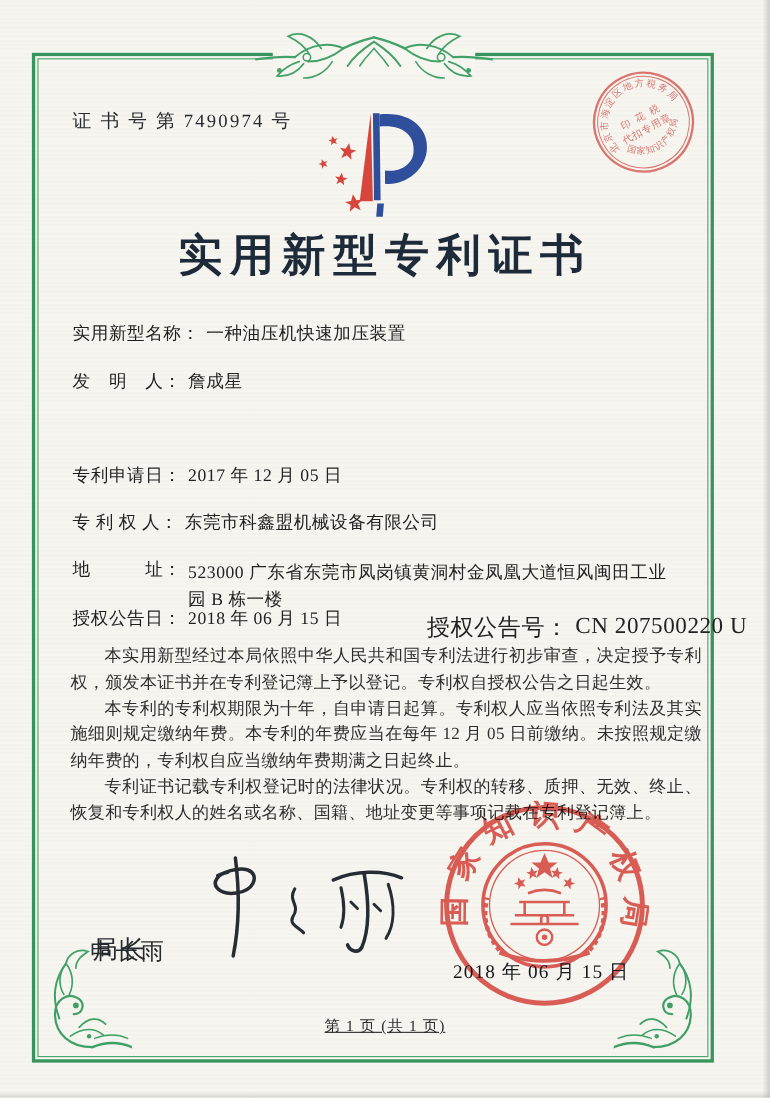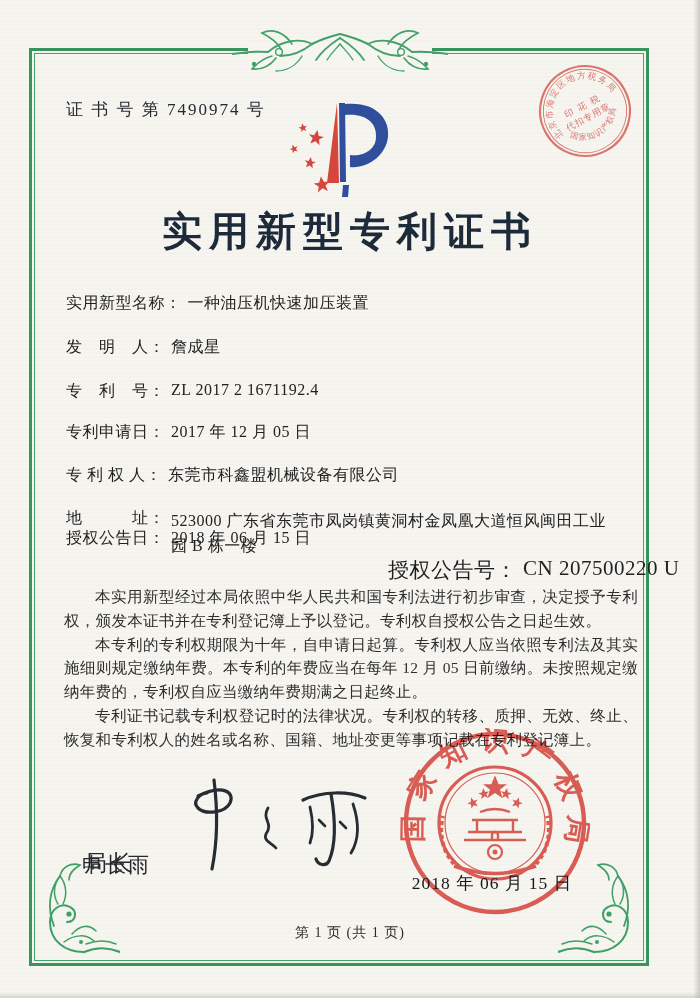--- a/index.html
+++ b/index.html
@@ -42,21 +42,21 @@
   .signer-name  { position:absolute; left:82px; top:851px; font-size:21px; letter-spacing:2px; color:#26292e; }
   .signature { position:absolute; left:168px; top:772px; width:215px; height:108px; }
   .seal { position:absolute; left:400px; top:728px; width:190px; height:190px; opacity:.88; mix-blend-mode:multiply; }
   .seal-date {
     position:absolute; left:404px; top:871px; width:176px; text-align:center;
     font-size:17.5px; color:#17181c; letter-spacing:1px; font-weight:500;
   }
   .tax-stamp { position:absolute; left:536px; top:62px; width:98px; height:98px; opacity:.8; mix-blend-mode:multiply; }
   .footer {
     position:absolute; left:0; right:0; top:924px; text-align:center;
-    font-size:14px; letter-spacing:1px; color:#2b2b2b;
+    font-size:14px; letter-spacing:1px; color:#2b2b2b;text-decoration:underline;
   }
   .ornament { position:absolute; }
   .orn-top { left:232px; top:14px; width:216px; height:74px; }
   .orn-bl { left:26px; top:854px; width:94px; height:106px; }
   .orn-br { left:558px; top:854px; width:94px; height:106px; transform:scaleX(-1); }
 </style>
 </head>
 <body>
 
 <div class="page">
@@ -152,37 +152,33 @@
   <div class="title">实用新型专利证书</div>
 
   <div class="frow" style="top:337px">
     <span class="flabel">发　明　人：</span>
     <span class="fvalue">詹成星</span>
   </div>
   <div class="frow" style="top:293px">
     <span class="flabel">实用新型名称：</span>
     <span class="fvalue">一种油压机快速加压装置</span>
   </div>
-  <div class="frow" style="top:381px">
-    <span class="flabel">专　利　号：</span>
-    <span class="fvalue">ZL 2017 2 1671192.4</span>
-  </div>
   <div class="frow" style="top:422px">
     <span class="flabel">专利申请日：</span>
     <span class="fvalue">2017 年 12 月 05 日</span>
   </div>
   <div class="frow" style="top:465px">
     <span class="flabel">专 利 权 人：</span>
     <span class="fvalue">东莞市科鑫盟机械设备有限公司</span>
   </div>
   <div class="frow" style="top:508px">
     <span class="flabel">地　　　址：</span>
     <span class="fvalue wrap">523000 广东省东莞市凤岗镇黄洞村金凤凰大道恒风闽田工业园 B 栋一楼</span>
   </div>
-  <div class="frow" style="top:528px">
+  <div class="frow" style="top:552px">
     <span class="flabel">授权公告日：</span>
     <span class="fvalue">2018 年 06 月 15 日</span>
   </div>
   <div class="grant-no" style="top:556px">
     <span class="flabel">授权公告号：</span>
     <span class="fvalue">CN 207500220 U</span>
   </div>
 
   <div class="paras">
     <p>本实用新型经过本局依照中华人民共和国专利法进行初步审查，决定授予专利权，颁发本证书并在专利登记簿上予以登记。专利权自授权公告之日起生效。</p>

